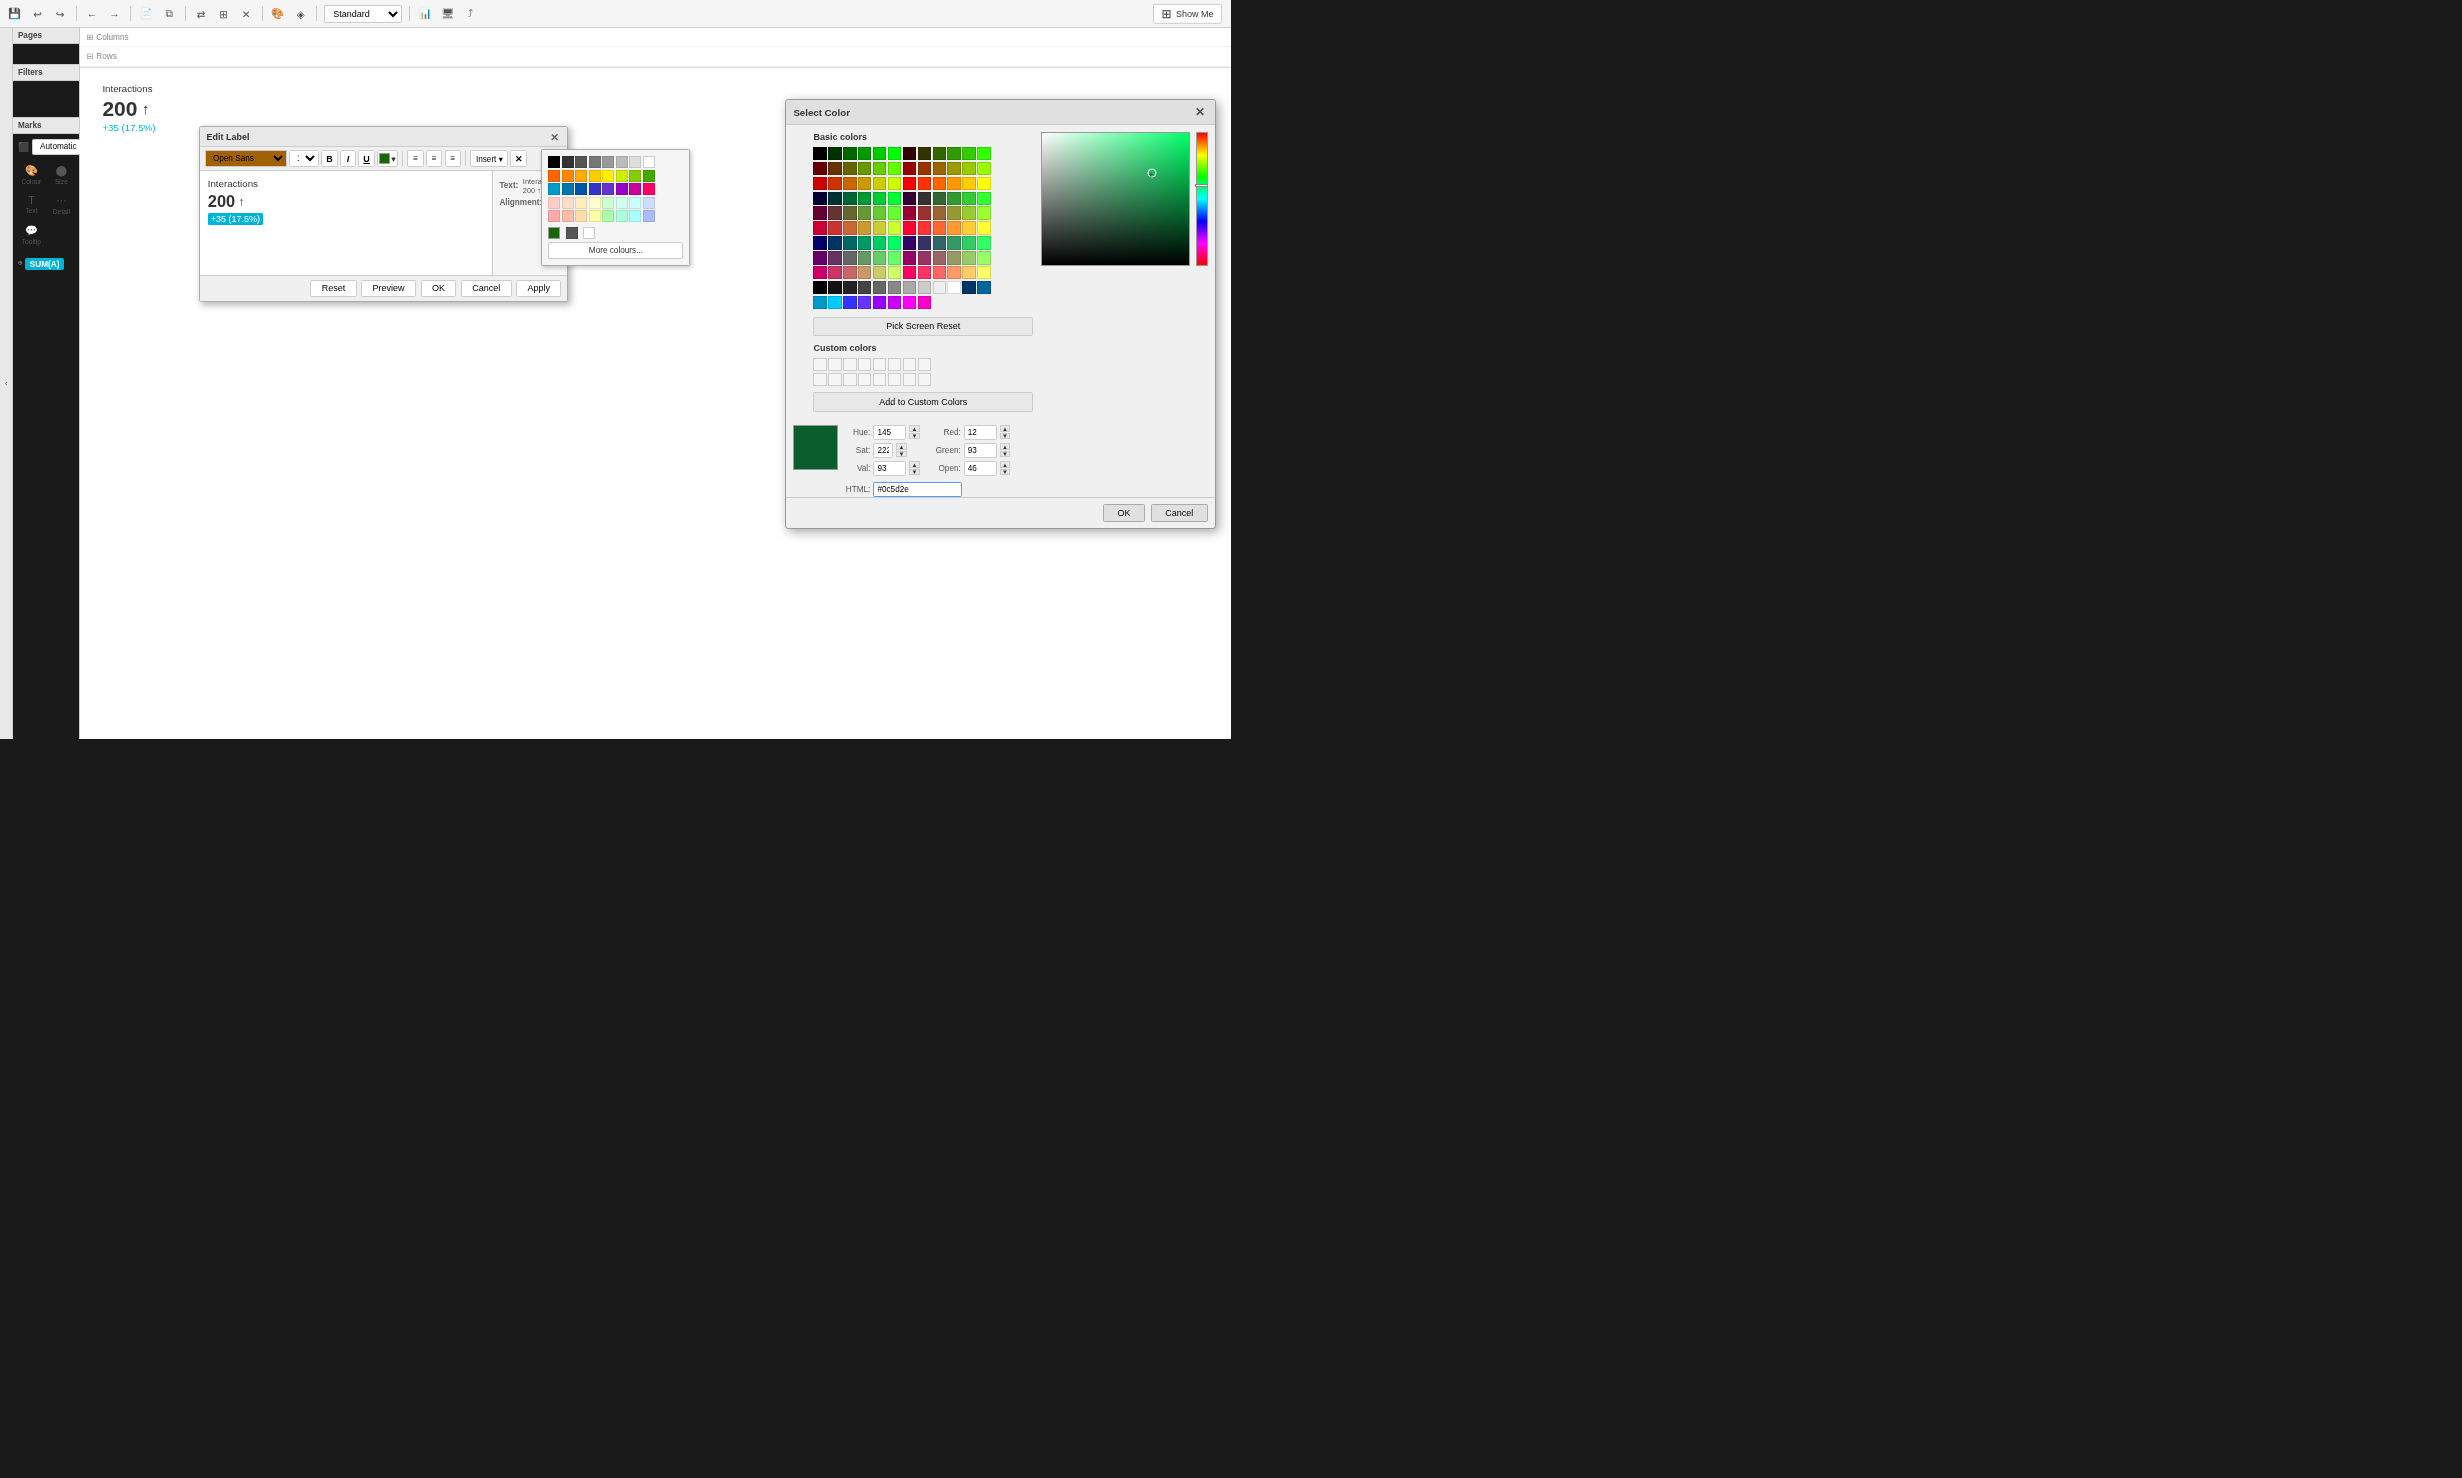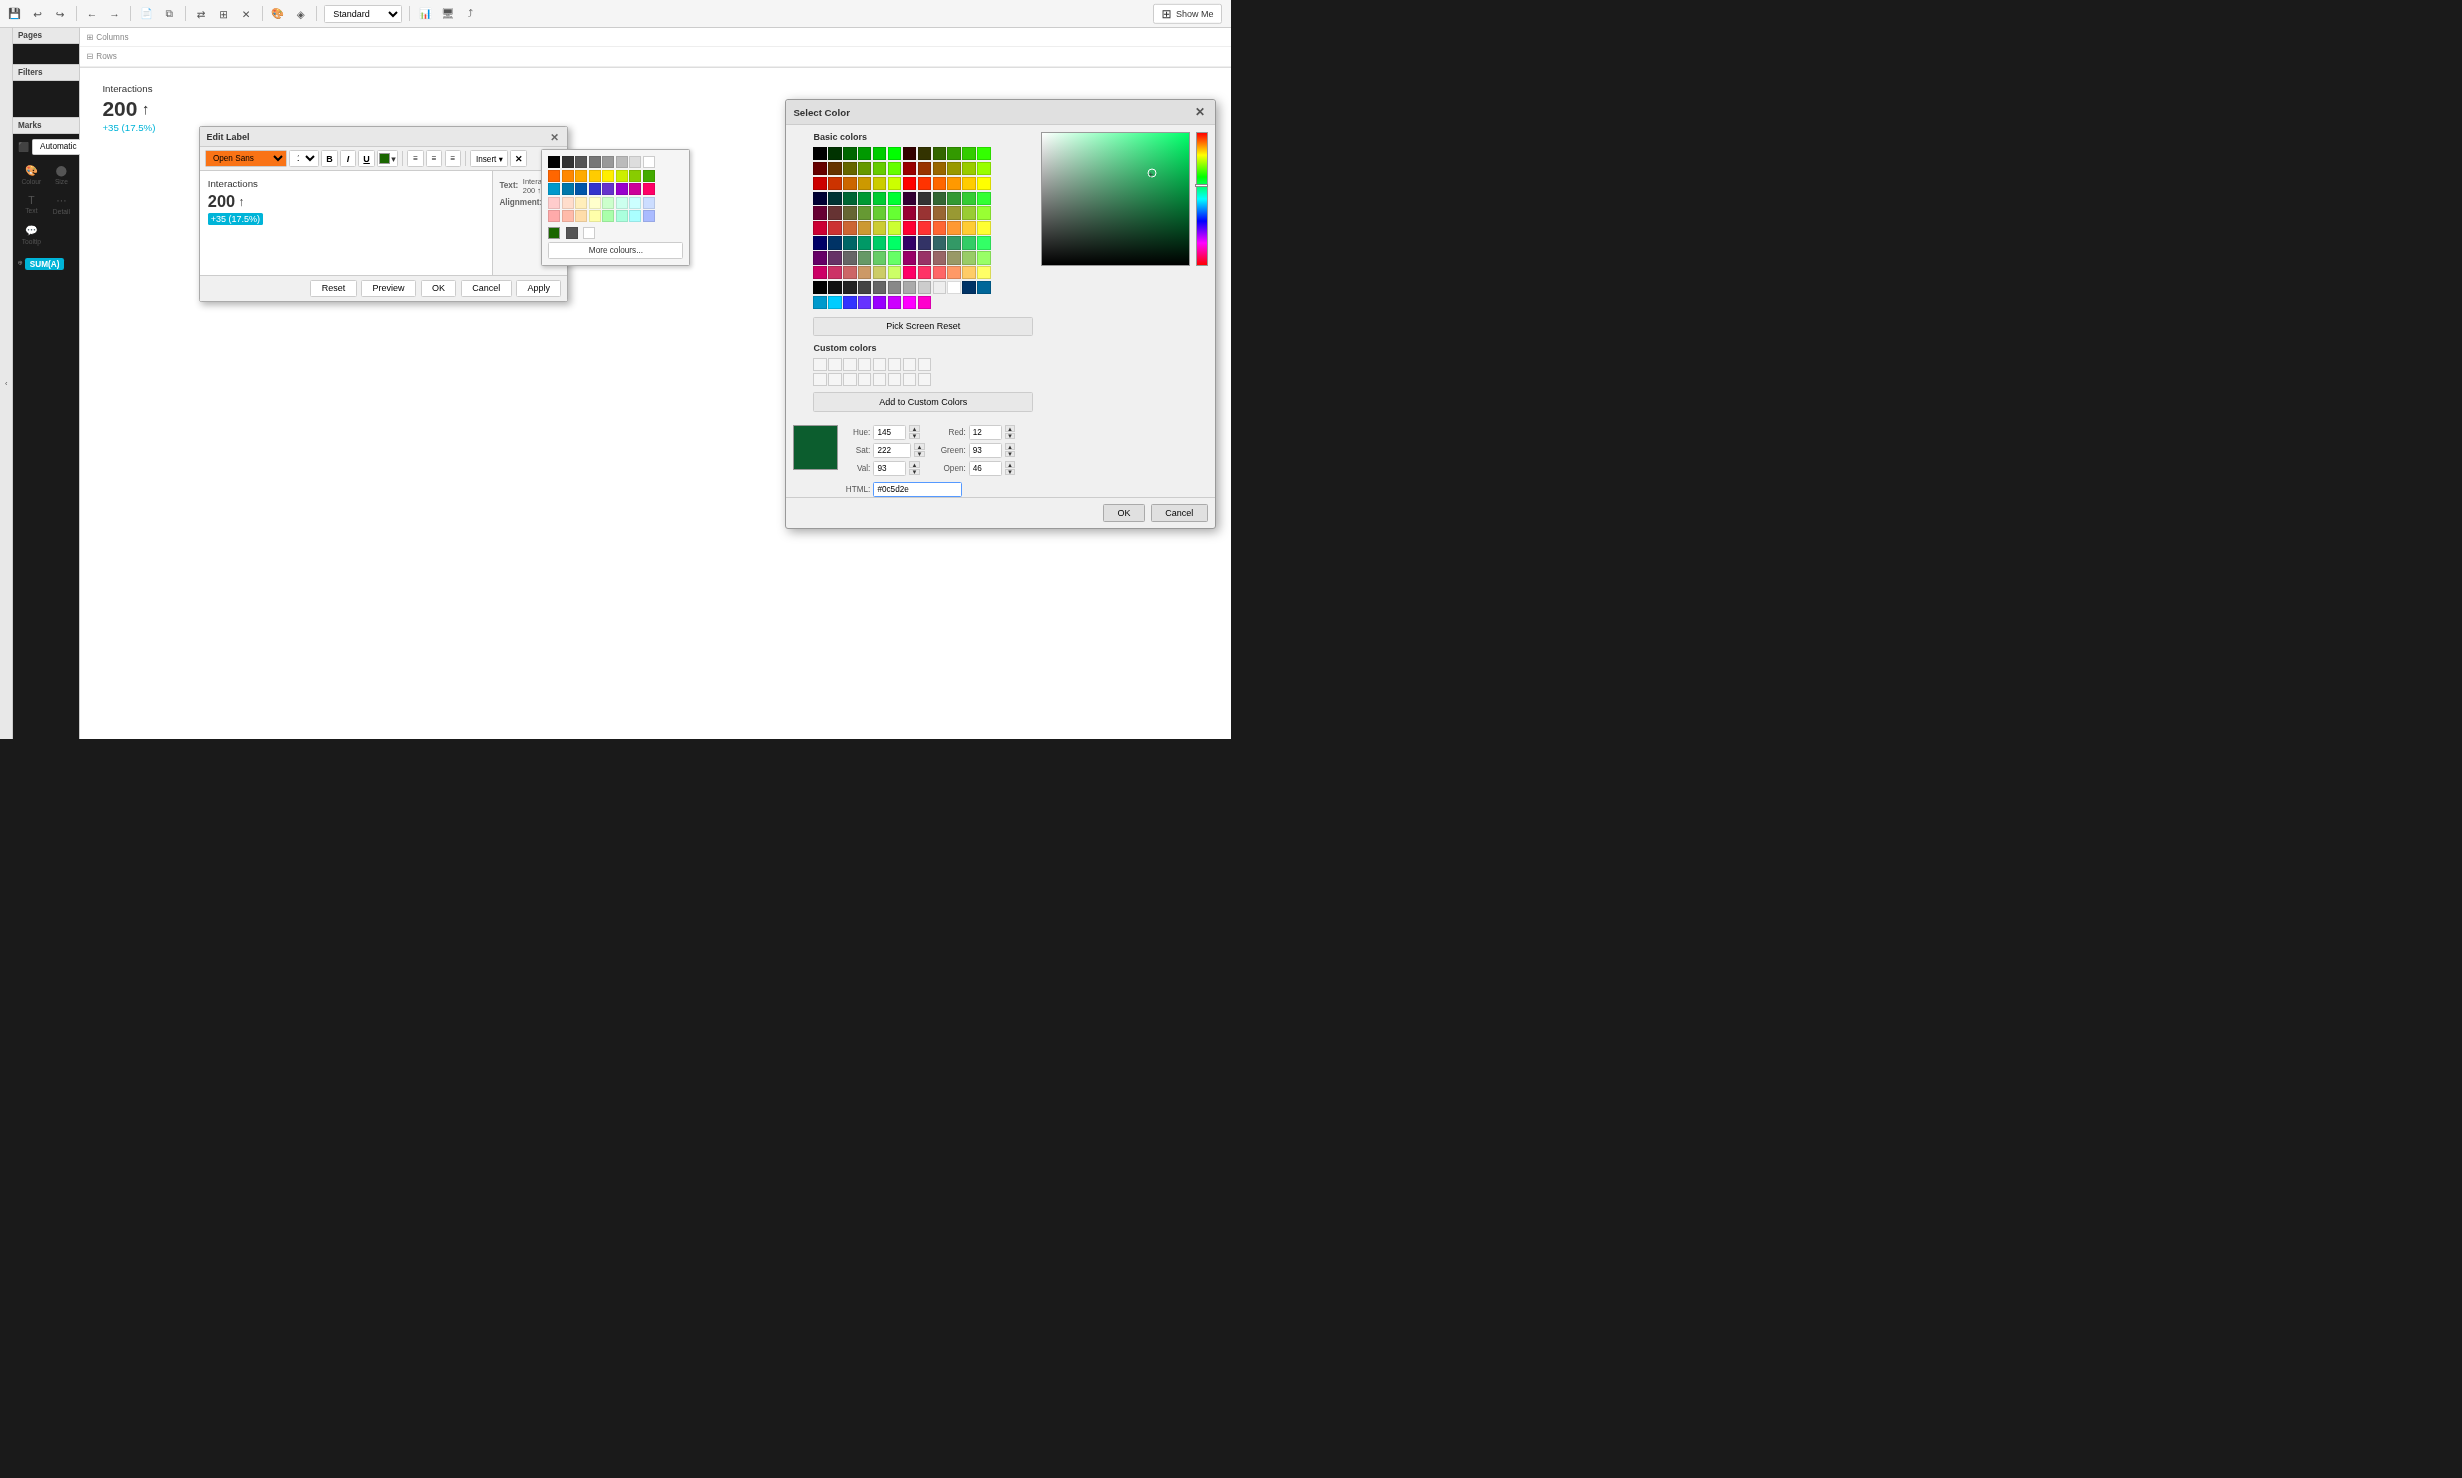--- a/index.html
+++ b/index.html
@@ -190,21 +190,21 @@
     .edit-label-toolbar {
       background: #f0f0f0;
       border-bottom: 0.7px solid #ccc;
       padding: 3px 4.5px;
       display: flex;
       align-items: center;
       gap: 2.2px;
     }
     .font-select {
       border: 0.7px solid #ccc;
-      background: #f97316;
+      background: #a16207;
       border-radius: 1.5px;
       padding: 0.7px 3px;
       font-size: 8.2px;
       height: 16.4px;
       width: 82px;
     }
     .font-size-select {
       border: 0.7px solid #ccc;
       background: #fff;
       border-radius: 1.5px;
@@ -1065,21 +1065,21 @@
               <div class="color-input-row">
                 <span class="color-input-label">Hue:</span>
                 <input class="color-input-field" value="145" style="width: 33px;">
                 <div class="color-input-spin">
                   <div class="spin-btn">▲</div>
                   <div class="spin-btn">▼</div>
                 </div>
               </div>
               <div class="color-input-row">
                 <span class="color-input-label">Sat:</span>
-                <input class="color-input-field" value="222" style="width: 38px;">
+                <input class="color-input-field" value="222" style="width: 20px;">
                 <div class="color-input-spin">
                   <div class="spin-btn">▲</div>
                   <div class="spin-btn">▼</div>
                 </div>
               </div>
               <div class="color-input-row">
                 <span class="color-input-label">Val:</span>
                 <input class="color-input-field" value="93" style="width: 33px;">
                 <div class="color-input-spin">
                   <div class="spin-btn">▲</div>

